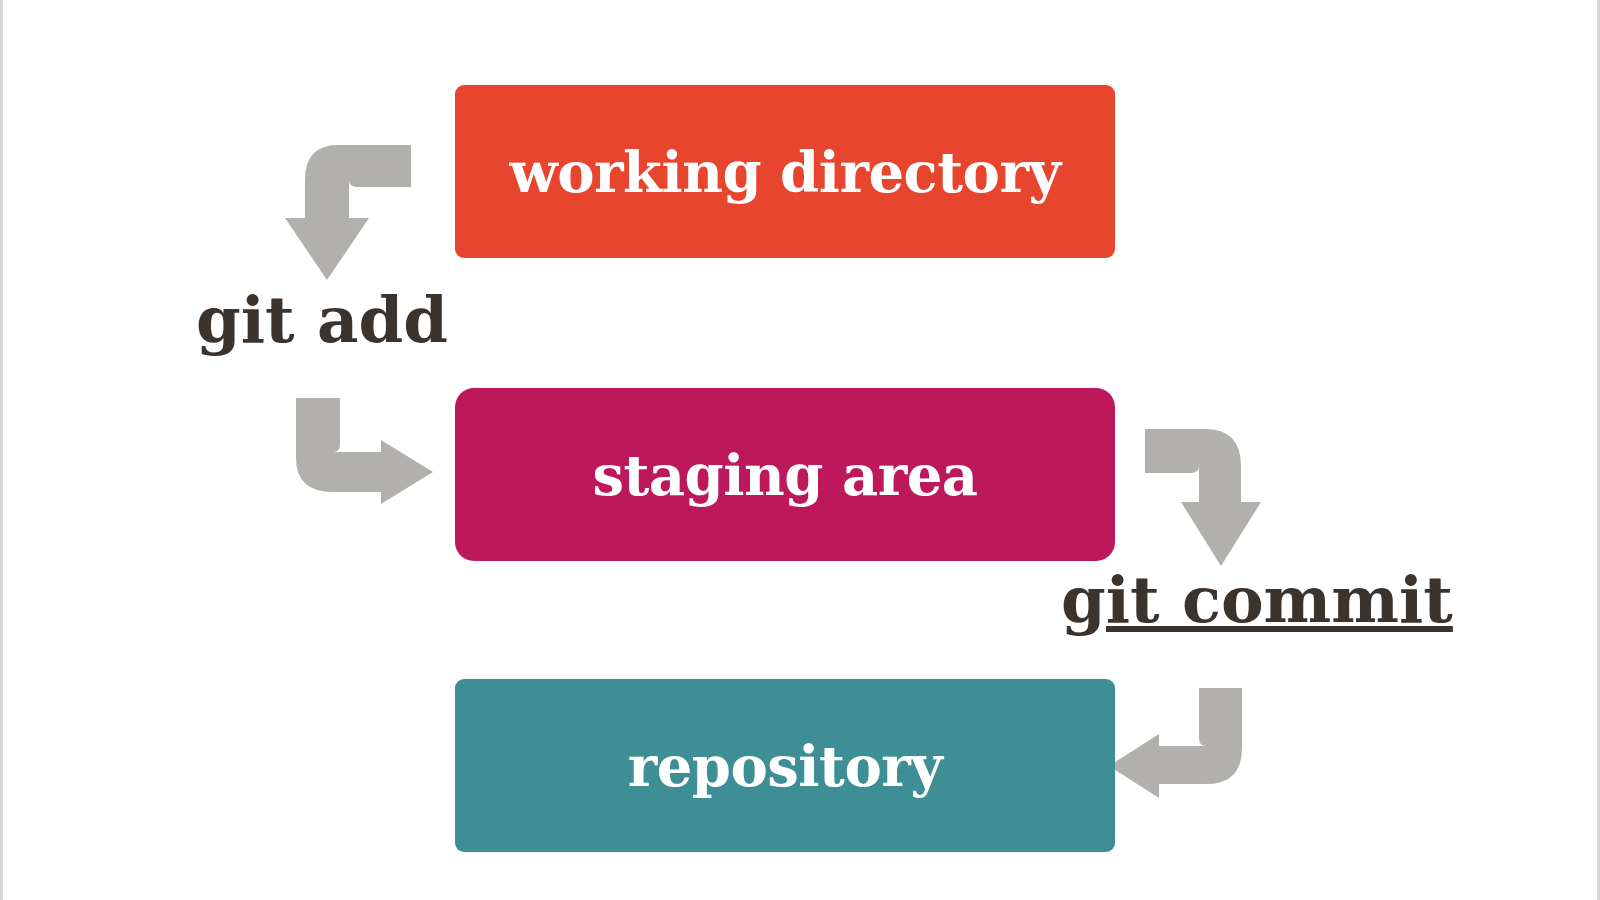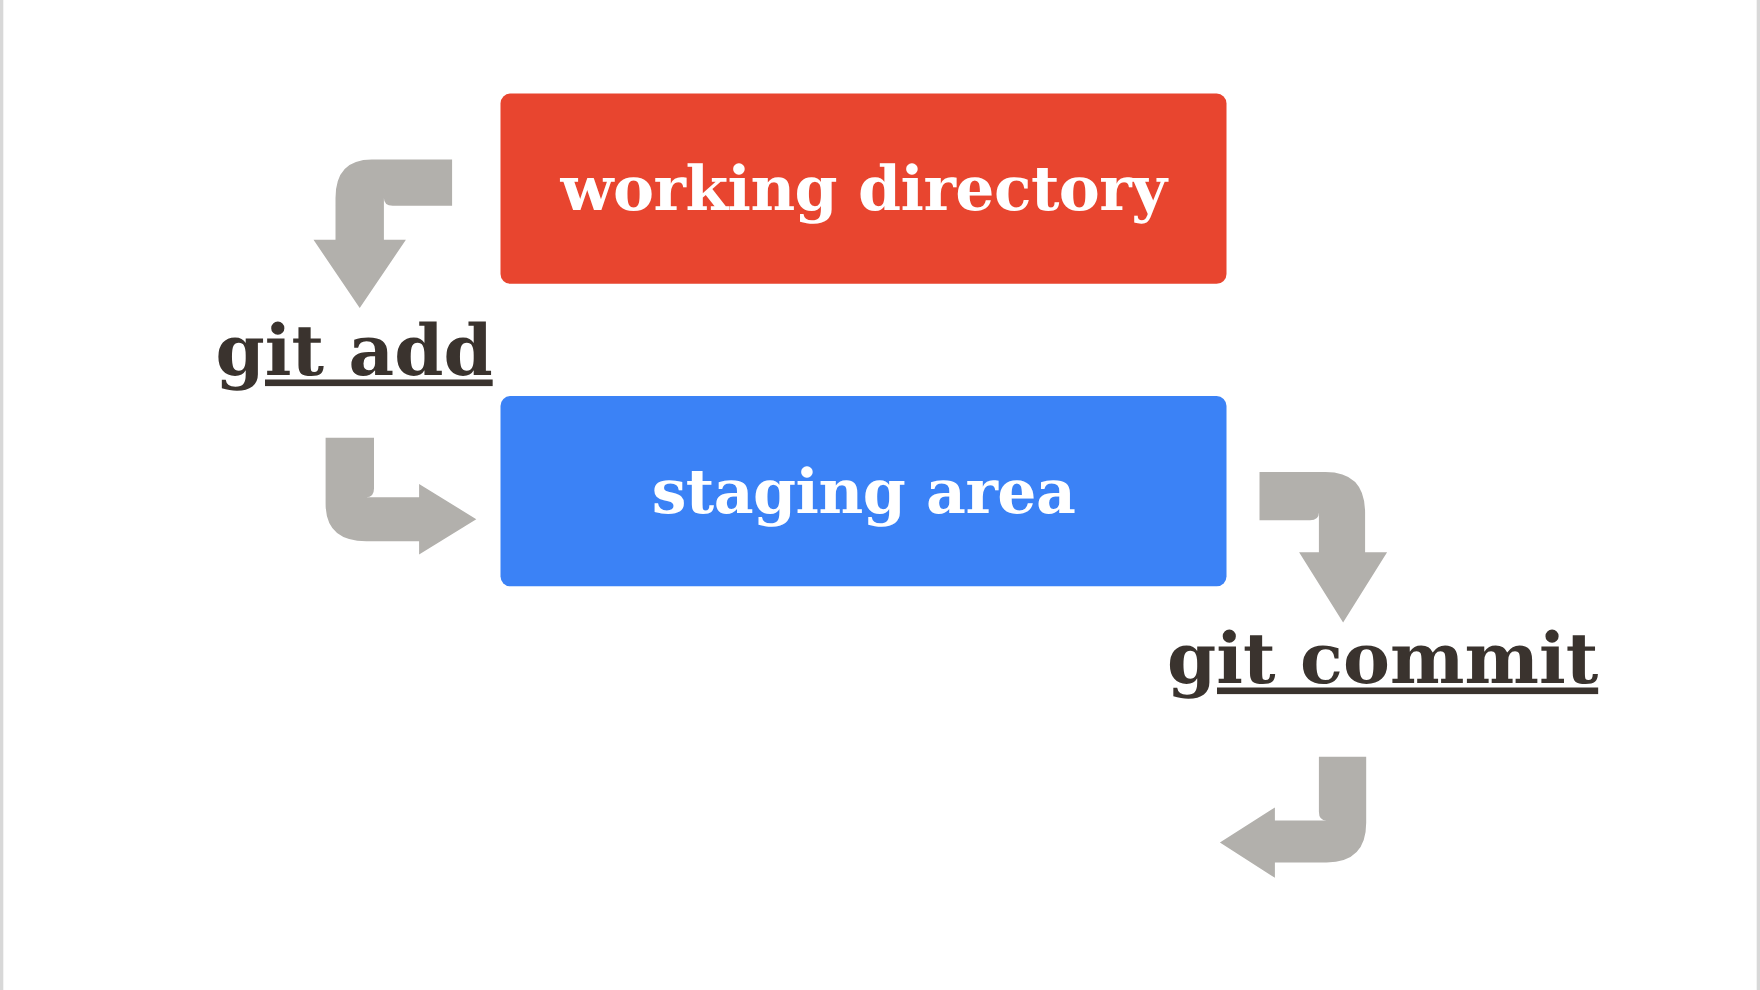--- a/index.html
+++ b/index.html
@@ -40,34 +40,34 @@
     color: #ffffff;
     font-family: "DejaVu Serif", "Liberation Serif", serif;
     font-weight: bold;
     font-size: 56px;
     letter-spacing: -0.5px;
     line-height: 1;
     white-space: nowrap;
   }
 
   #box-working-directory { top: 85px;  background: #e8452f; }
-  #box-staging-area      { top: 360px; background: #3b82f6; }
+  #box-staging-area      { top: 388px; background: #be185d; border-radius: 19px; }
   #box-repository        { top: 679px; background: #3e8e95; }
 
   
   .command-label {
     position: absolute;
     color: #3a332e;
     font-family: "DejaVu Serif", "Liberation Serif", serif;
     font-weight: bold;
     font-size: 64px;
     line-height: 1;
     white-space: nowrap;
   }
-  #label-git-add    { left: 193px;  top: 288px; text-decoration: underline; }
+  #label-git-add    { left: 193px;  top: 288px; }
   #label-git-commit { left: 1058px; top: 568px; text-decoration: underline; }
 
   
   .arrow {
     position: absolute;
   }
   #arrow-wd-to-add     { left: 280px;  top: 140px; }
   #arrow-add-to-sa     { left: 288px;  top: 396px; }
   #arrow-sa-to-commit  { left: 1140px; top: 424px; }
   #arrow-commit-to-rep { left: 1104px; top: 686px; }
@@ -150,18 +150,21 @@
   </div>
 
   <div class="stage-box" id="box-working-directory">
     <span class="stage-label">working directory</span>
   </div>
 
   <div class="stage-box" id="box-staging-area">
     <span class="stage-label">staging area</span>
   </div>
 
+  <div class="stage-box" id="box-repository">
+    <span class="stage-label">repository</span>
+  </div>
 
   <div class="command-label" id="label-git-add">git add</div>
 
   <div class="command-label" id="label-git-commit">git commit</div>
 
 </div>
 
 </body></html>

